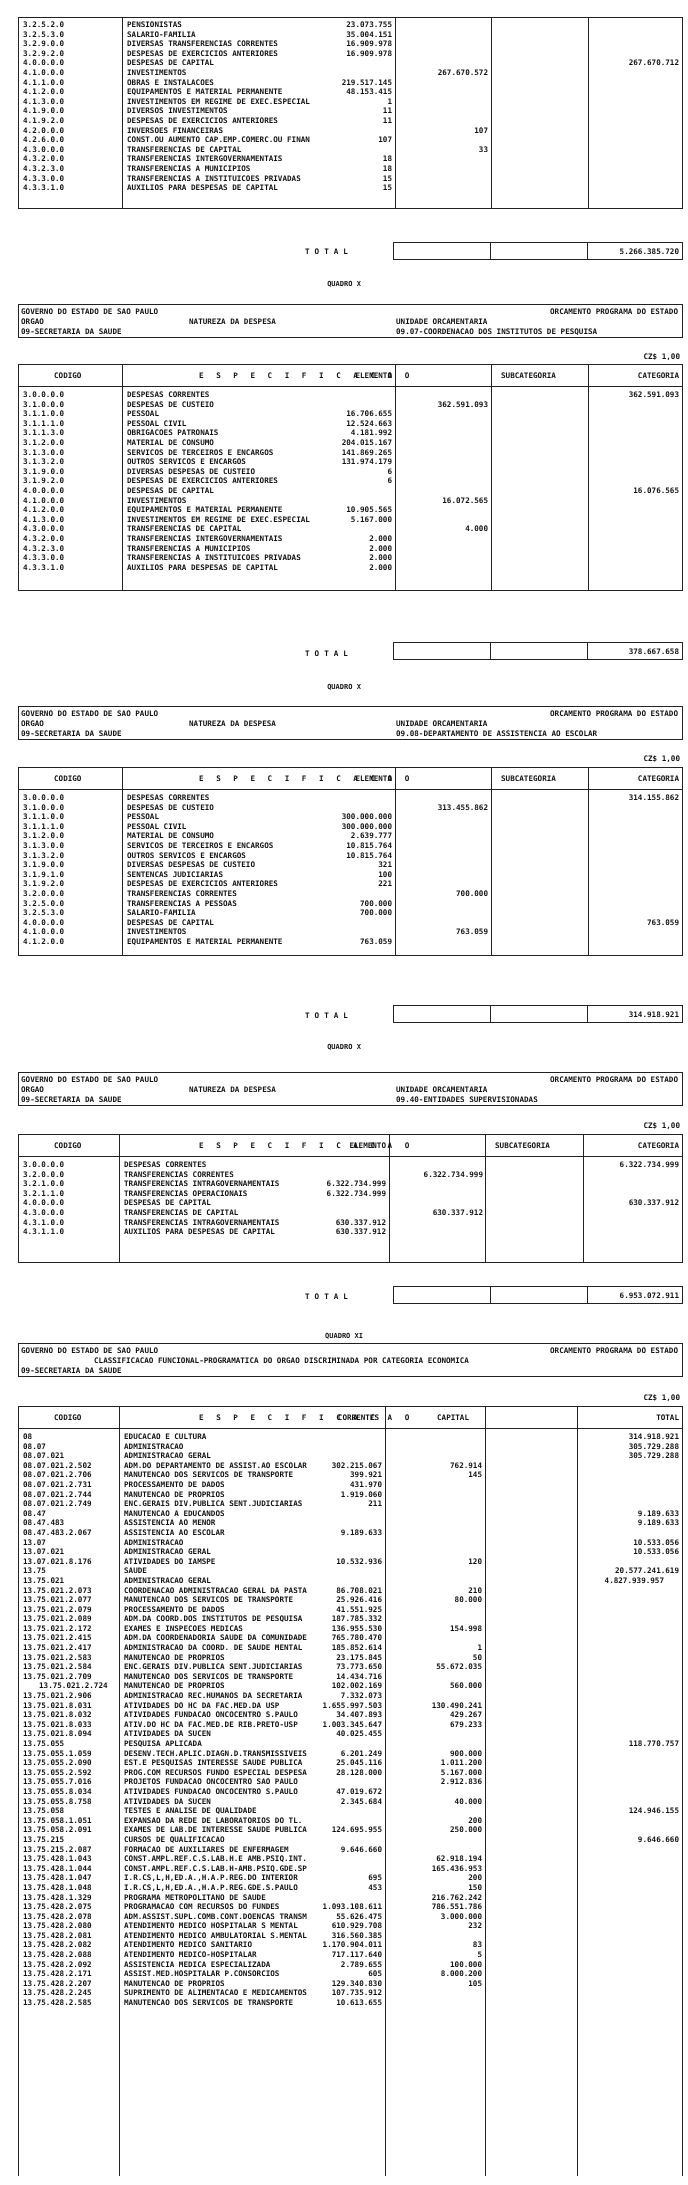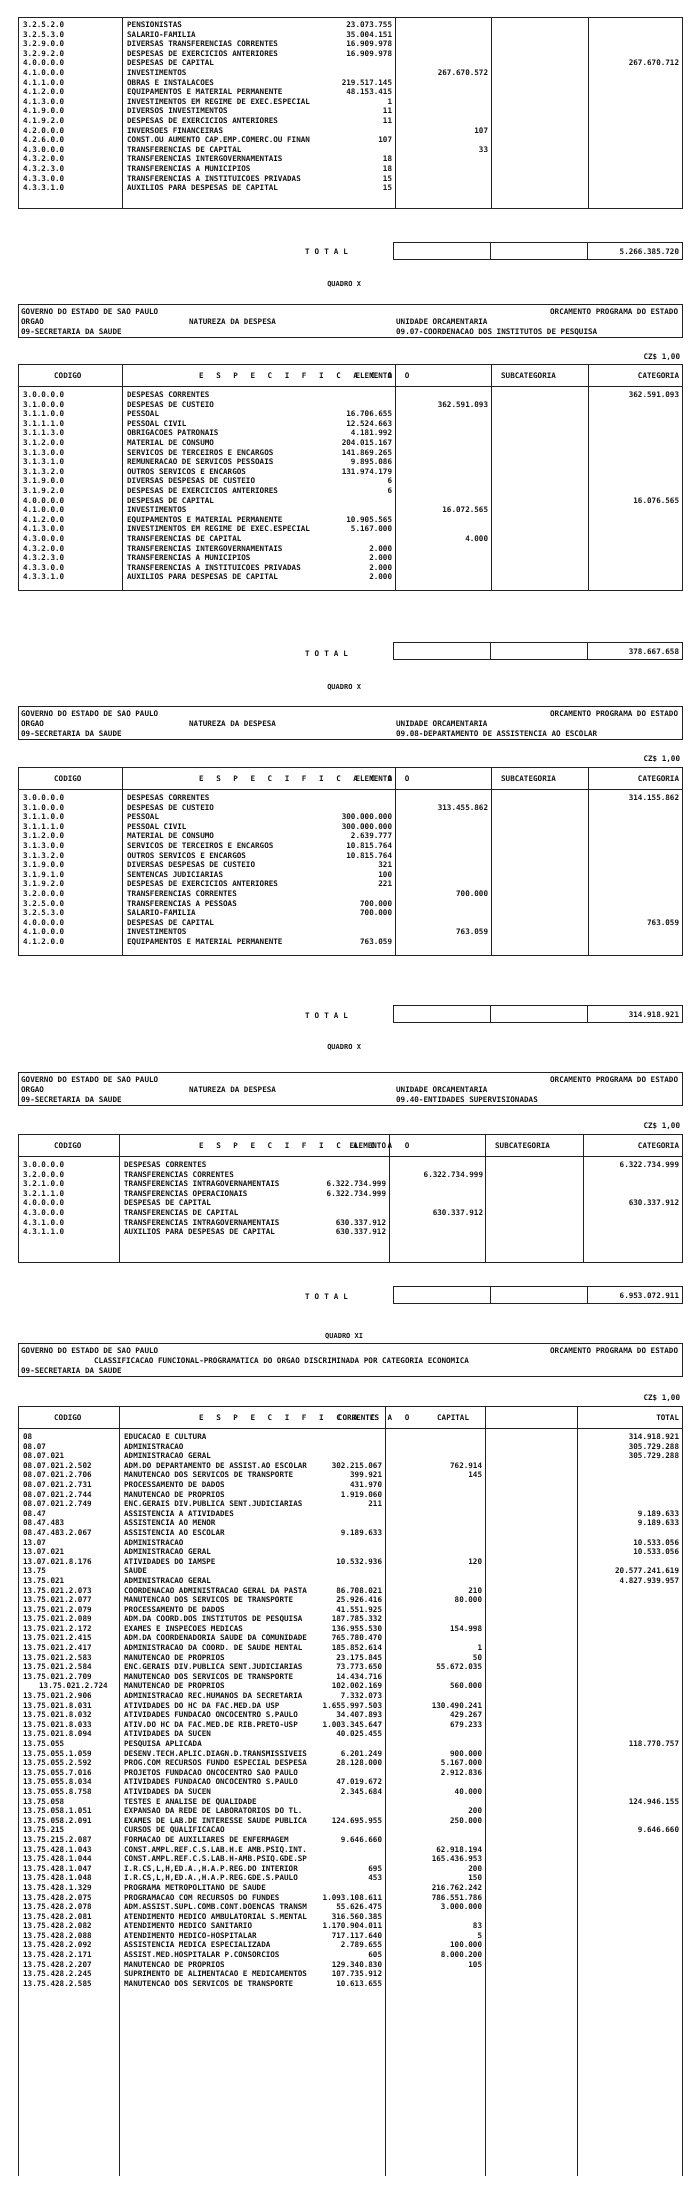--- a/index.html
+++ b/index.html
@@ -237,27 +237,20 @@
         <span style="right:3px"></span>
       </div>
       <div class="row">
         <span style="left:4px">3.1.3.0.0</span>
         <span style="left:108px">SERVICOS DE TERCEIROS E ENCARGOS</span>
         <span style="right:290px">141.869.265</span>
         <span style="right:194px"></span>
         <span style="right:3px"></span>
       </div>
       <div class="row">
-        <span style="left:4px">3.1.3.1.0</span>
-        <span style="left:108px">REMUNERACAO DE SERVICOS PESSOAIS</span>
-        <span style="right:290px">9.895.086</span>
-        <span style="right:194px"></span>
-        <span style="right:3px"></span>
-      </div>
-      <div class="row">
         <span style="left:4px">3.1.3.2.0</span>
         <span style="left:108px">OUTROS SERVICOS E ENCARGOS</span>
         <span style="right:290px">131.974.179</span>
         <span style="right:194px"></span>
         <span style="right:3px"></span>
       </div>
       <div class="row">
         <span style="left:4px">3.1.9.0.0</span>
         <span style="left:108px">DIVERSAS DESPESAS DE CUSTEIO</span>
         <span style="right:290px">6</span>
@@ -649,21 +642,21 @@
       </div>
       <div class="row">
         <span style="left:4px">08.07.021.2.749</span>
         <span style="left:105px">ENC.GERAIS DIV.PUBLICA SENT.JUDICIARIAS</span>
         <span style="right:300px">211</span>
         <span style="right:200px"></span>
         <span style="right:3px"></span>
       </div>
       <div class="row">
         <span style="left:4px">08.47</span>
-        <span style="left:105px">ASSISTENCIA A ATIVIDADES</span>
+        <span style="left:105px">MANUTENCAO A EDUCANDOS</span>
         <span style="right:300px"></span>
         <span style="right:200px"></span>
         <span style="right:3px">9.189.633</span>
       </div>
       <div class="row">
         <span style="left:4px">08.47.483</span>
         <span style="left:105px">ASSISTENCIA AO MENOR</span>
         <span style="right:300px"></span>
         <span style="right:200px"></span>
         <span style="right:3px">9.189.633</span>
@@ -701,21 +694,21 @@
         <span style="left:105px">SAUDE</span>
         <span style="right:300px"></span>
         <span style="right:200px"></span>
         <span style="right:3px">20.577.241.619</span>
       </div>
       <div class="row">
         <span style="left:4px">13.75.021</span>
         <span style="left:105px">ADMINISTRACAO GERAL</span>
         <span style="right:300px"></span>
         <span style="right:200px"></span>
-        <span style="right:3px">4.827.939.957</span>
+        <span style="right:18px">4.827.939.957</span>
       </div>
       <div class="row">
         <span style="left:4px">13.75.021.2.073</span>
         <span style="left:105px">COORDENACAO ADMINISTRACAO GERAL DA PASTA</span>
         <span style="right:300px">86.708.021</span>
         <span style="right:200px">210</span>
         <span style="right:3px"></span>
       </div>
       <div class="row">
         <span style="left:4px">13.75.021.2.077</span>
@@ -830,20 +823,27 @@
         <span style="right:3px">118.770.757</span>
       </div>
       <div class="row">
         <span style="left:4px">13.75.055.1.059</span>
         <span style="left:105px">DESENV.TECH.APLIC.DIAGN.D.TRANSMISSIVEIS</span>
         <span style="right:300px">6.201.249</span>
         <span style="right:200px">900.000</span>
         <span style="right:3px"></span>
       </div>
       <div class="row">
+        <span style="left:4px">13.75.055.2.090</span>
+        <span style="left:105px">EST.E PESQUISAS INTERESSE SAUDE PUBLICA</span>
+        <span style="right:300px">25.045.116</span>
+        <span style="right:200px">1.011.200</span>
+        <span style="right:3px"></span>
+      </div>
+      <div class="row">
         <span style="left:4px">13.75.055.2.592</span>
         <span style="left:105px">PROG.COM RECURSOS FUNDO ESPECIAL DESPESA</span>
         <span style="right:300px">28.128.000</span>
         <span style="right:200px">5.167.000</span>
         <span style="right:3px"></span>
       </div>
       <div class="row">
         <span style="left:4px">13.75.055.7.016</span>
         <span style="left:105px">PROJETOS FUNDACAO ONCOCENTRO SAO PAULO</span>
         <span style="right:300px"></span>
@@ -942,20 +942,27 @@
         <span style="right:3px"></span>
       </div>
       <div class="row">
         <span style="left:4px">13.75.428.2.078</span>
         <span style="left:105px">ADM.ASSIST.SUPL.COMB.CONT.DOENCAS TRANSM</span>
         <span style="right:300px">55.626.475</span>
         <span style="right:200px">3.000.000</span>
         <span style="right:3px"></span>
       </div>
       <div class="row">
+        <span style="left:4px">13.75.428.2.080</span>
+        <span style="left:105px">ATENDIMENTO MEDICO HOSPITALAR S MENTAL</span>
+        <span style="right:300px">610.929.708</span>
+        <span style="right:200px">232</span>
+        <span style="right:3px"></span>
+      </div>
+      <div class="row">
         <span style="left:4px">13.75.428.2.081</span>
         <span style="left:105px">ATENDIMENTO MEDICO AMBULATORIAL S.MENTAL</span>
         <span style="right:300px">316.560.385</span>
         <span style="right:200px"></span>
         <span style="right:3px"></span>
       </div>
       <div class="row">
         <span style="left:4px">13.75.428.2.082</span>
         <span style="left:105px">ATENDIMENTO MEDICO SANITARIO</span>
         <span style="right:300px">1.170.904.011</span>

